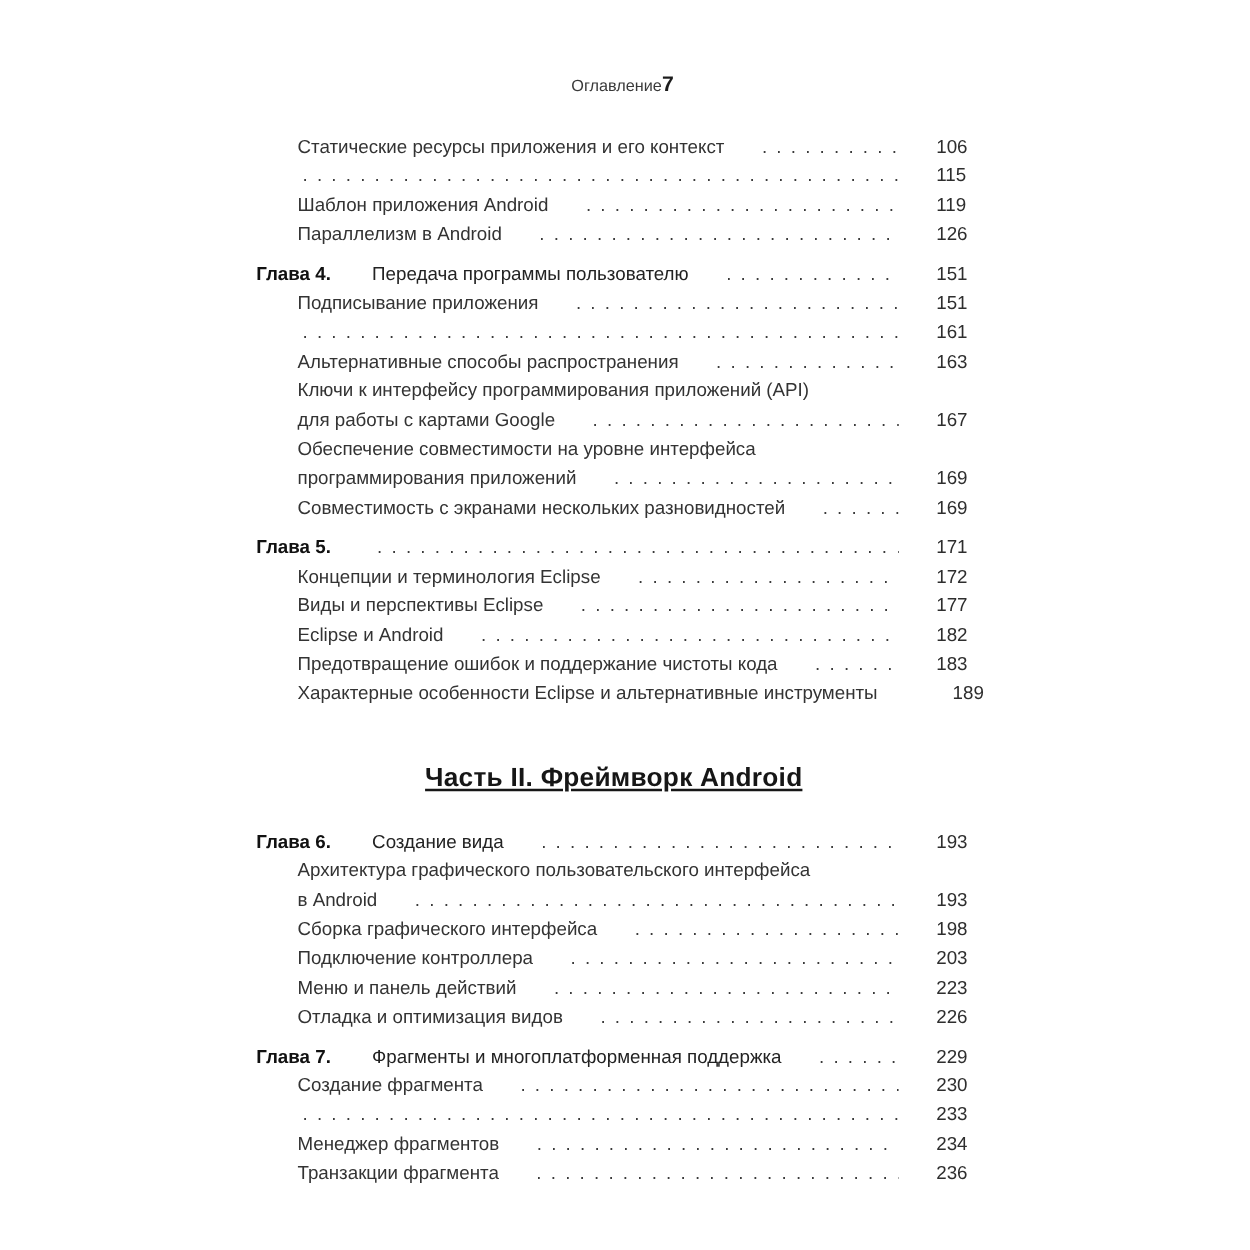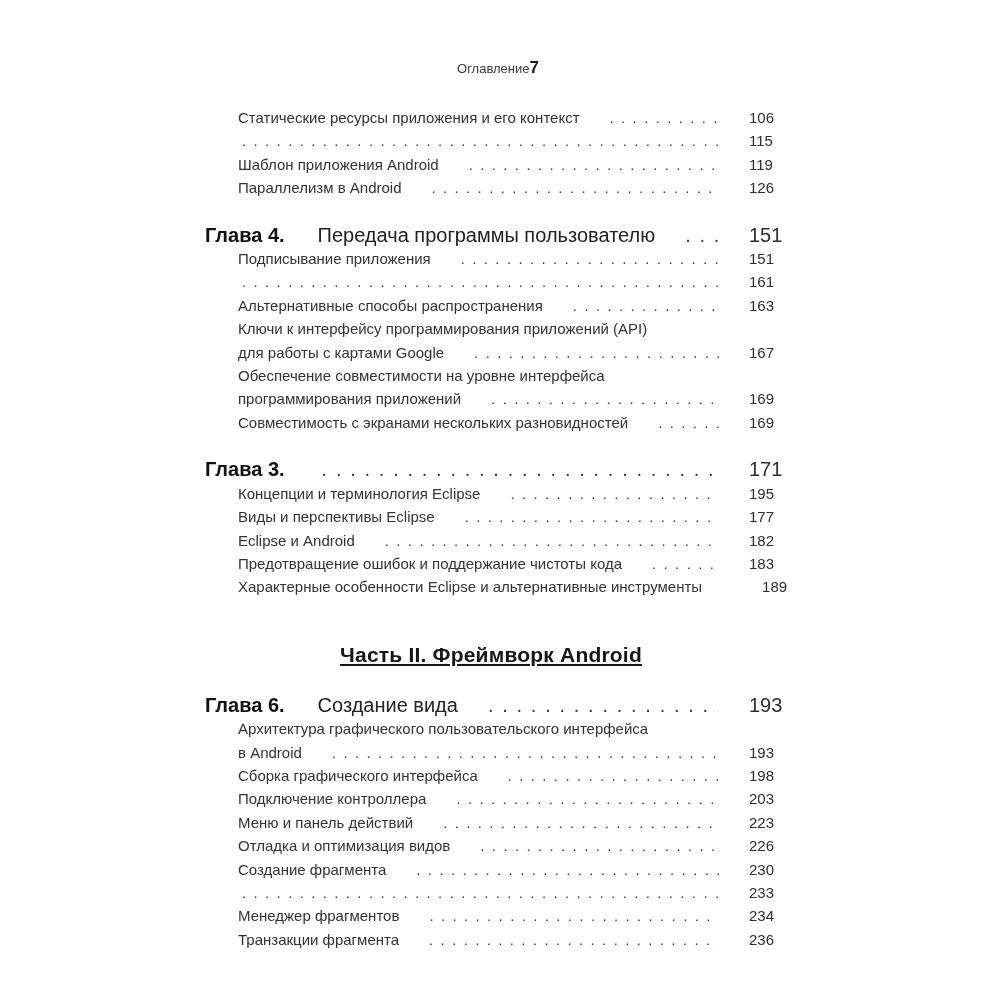--- a/index.html
+++ b/index.html
@@ -64,22 +64,22 @@
     white-space: nowrap;
     min-width: 28px;
     text-align: left;
     color: #2e2e2e;
   }
   .row.kind-sub, .row.kind-cont, .row.kind-wrap {
     padding-left: 33px;
     color: #333333;
   }
   .row.kind-chapter {
-    margin-top: 24px;
-    font-size: 20px;
+    margin-top: 8px;
+    font-size: 15px;
     color: #222222;
   }
   .row.kind-chapter .prefix {
     font-weight: bold;
     color: #111111;
     margin-right: 7px;
     white-space: nowrap;
   }
   .part-heading {
     text-align: center;
@@ -156,28 +156,28 @@
         <span class="text">программирования приложений</span>
         <span class="dots"></span>
         <span class="page-num">169</span>
       </div>
       <div class="row kind-sub">
         <span class="text">Совместимость с экранами нескольких разновидностей</span>
         <span class="dots"></span>
         <span class="page-num">169</span>
       </div>
       <div class="row kind-chapter">
-        <span class="prefix">Глава 3.</span>
+        <span class="prefix">Глава 5.</span>
         <span class="dots"></span>
         <span class="page-num">171</span>
       </div>
       <div class="row kind-sub">
         <span class="text">Концепции и терминология Eclipse</span>
         <span class="dots"></span>
-        <span class="page-num">195</span>
+        <span class="page-num">172</span>
       </div>
       <div class="row kind-sub">
         <span class="text">Виды и перспективы Eclipse</span>
         <span class="dots"></span>
         <span class="page-num">177</span>
       </div>
       <div class="row kind-sub">
         <span class="text">Eclipse и Android</span>
         <span class="dots"></span>
         <span class="page-num">182</span>
@@ -220,20 +220,26 @@
       <div class="row kind-sub">
         <span class="text">Меню и панель действий</span>
         <span class="dots"></span>
         <span class="page-num">223</span>
       </div>
       <div class="row kind-sub">
         <span class="text">Отладка и оптимизация видов</span>
         <span class="dots"></span>
         <span class="page-num">226</span>
       </div>
+      <div class="row kind-chapter">
+        <span class="prefix">Глава 7.</span>
+        <span class="text">Фрагменты и многоплатформенная поддержка</span>
+        <span class="dots"></span>
+        <span class="page-num">229</span>
+      </div>
       <div class="row kind-sub">
         <span class="text">Создание фрагмента</span>
         <span class="dots"></span>
         <span class="page-num">230</span>
       </div>
       <div class="row kind-sub">
         <span class="dots"></span>
         <span class="page-num">233</span>
       </div>
       <div class="row kind-sub">

